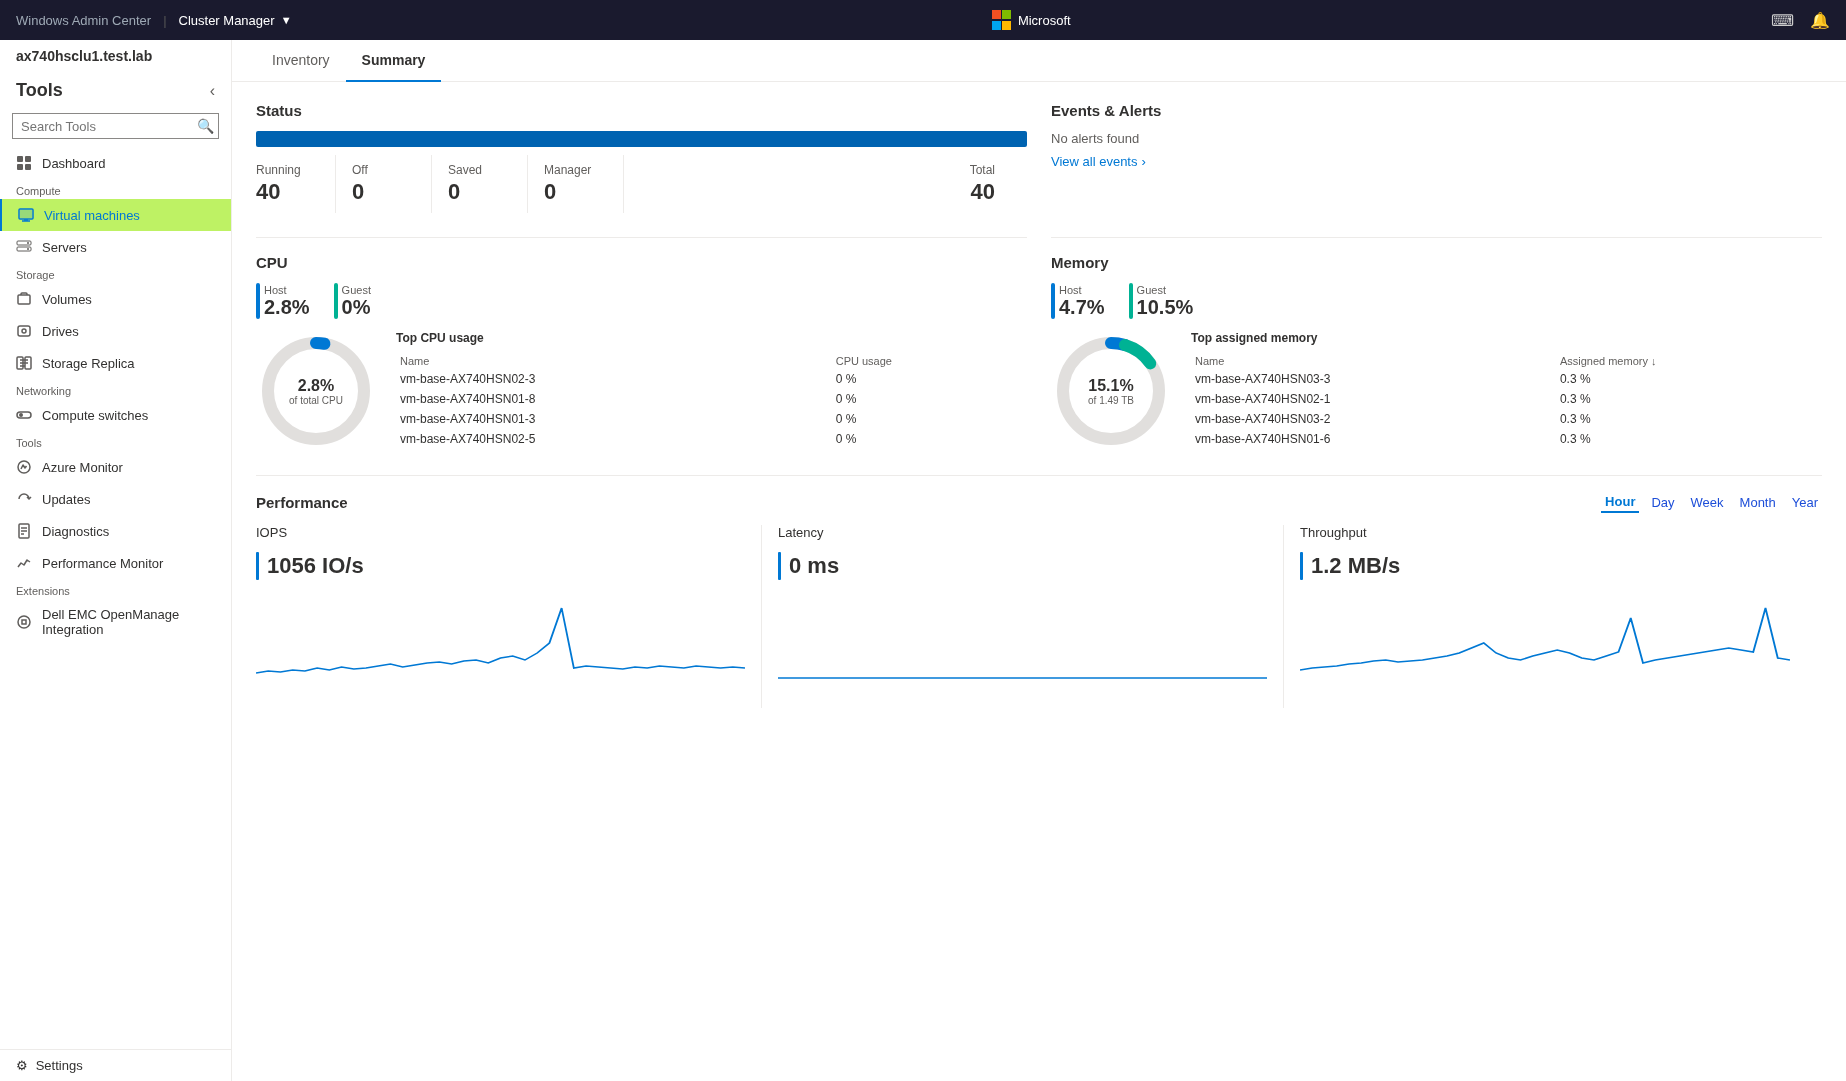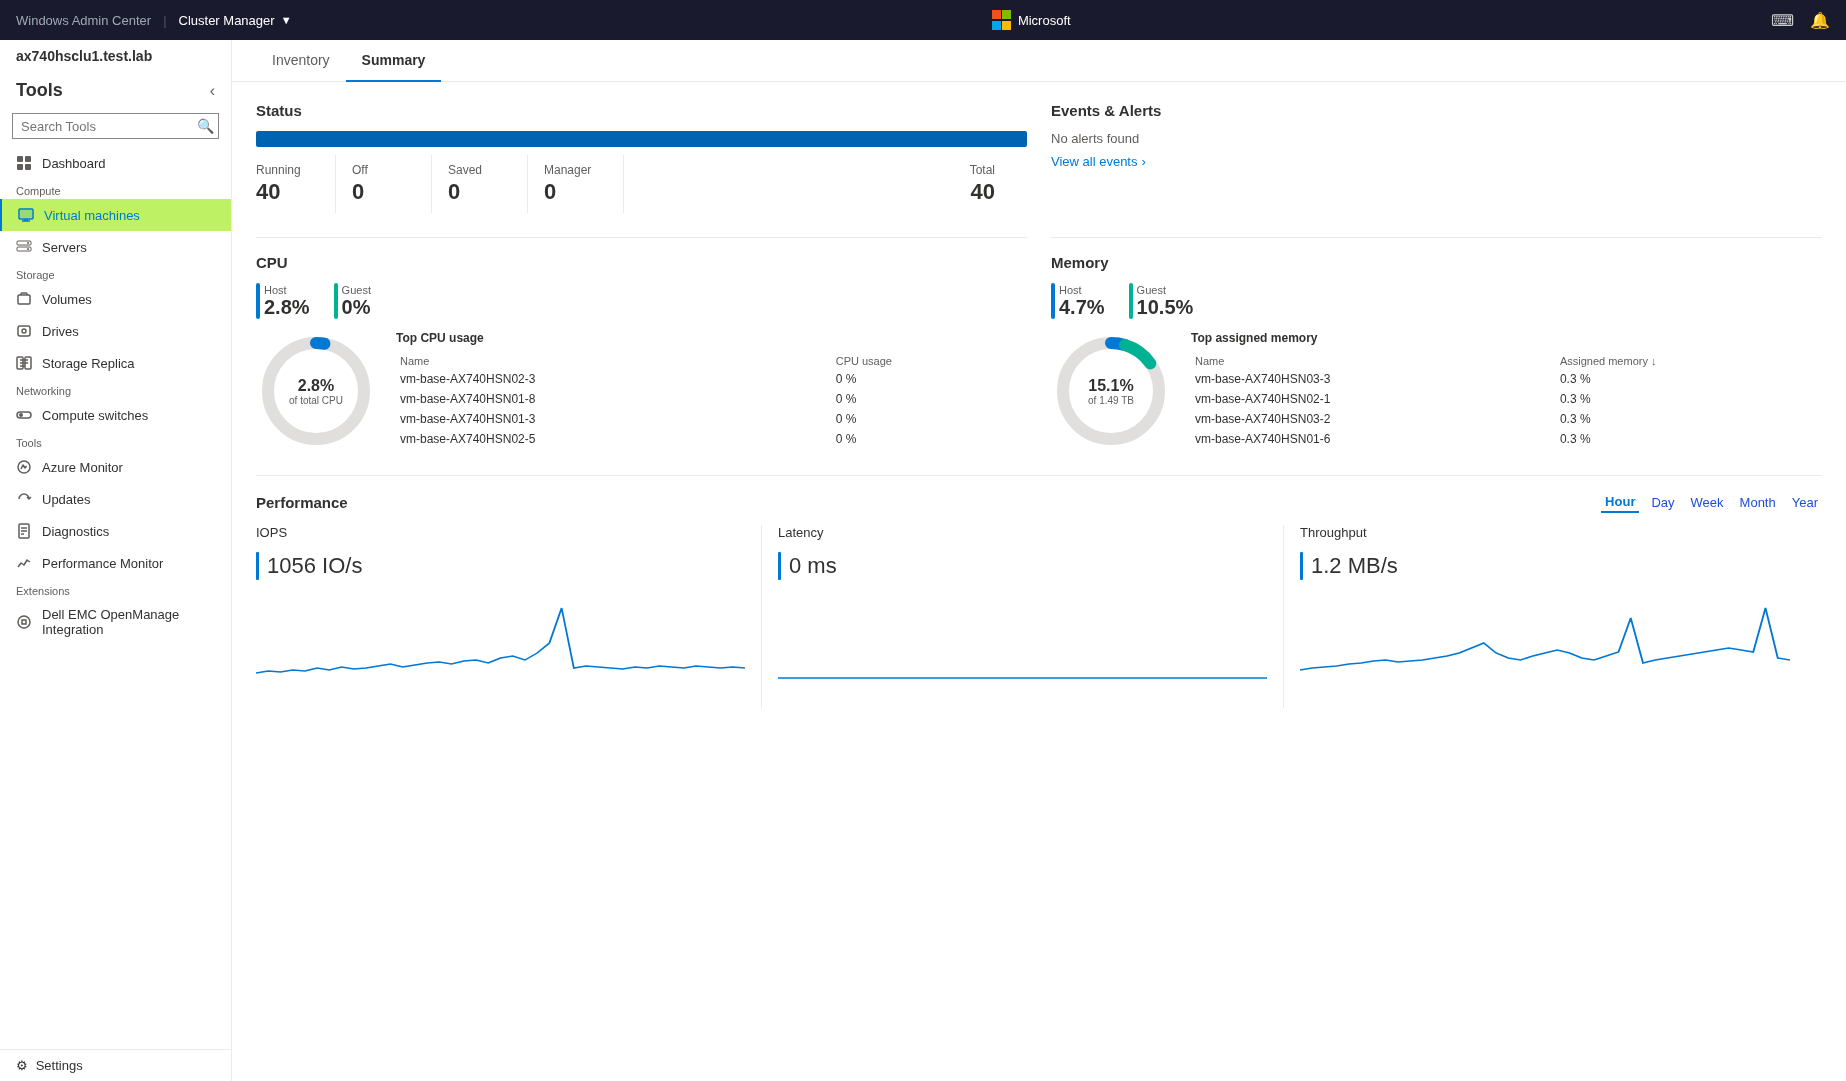--- a/index.html
+++ b/index.html
@@ -132,21 +132,21 @@
     .time-controls { display: flex; gap: 8px; }
     .time-btn { background: none; border: none; cursor: pointer; font-size: 13px; color: #1d4ed8; padding: 2px 4px; }
     .time-btn.active { color: #0078d4; border-bottom: 2px solid #0078d4; font-weight: 600; }
 
     .perf-metrics { display: grid; grid-template-columns: 1fr 1fr 1fr; gap: 0; }
     .perf-metric { border-right: 1px solid #edebe9; padding-right: 16px; margin-right: 16px; }
     .perf-metric:last-child { border-right: none; }
     .perf-metric-label { font-size: 13px; color: #323130; margin-bottom: 12px; }
     .perf-metric-value-line { display: flex; align-items: center; gap: 8px; margin-bottom: 8px; }
     .perf-metric-bar { width: 3px; height: 28px; background: #0078d4; border-radius: 1px; }
-    .perf-metric-value { font-size: 22px; font-weight: 400; }
+    .perf-metric-value { font-size: 22px; font-weight: 700; }
     .perf-chart { height: 120px; position: relative; overflow: hidden; }
 
     
     .donut-svg { width: 120px; height: 120px; }
   </style>
 </head>
 <body>
 
 <div class="topbar">
   <div class="topbar-left">

